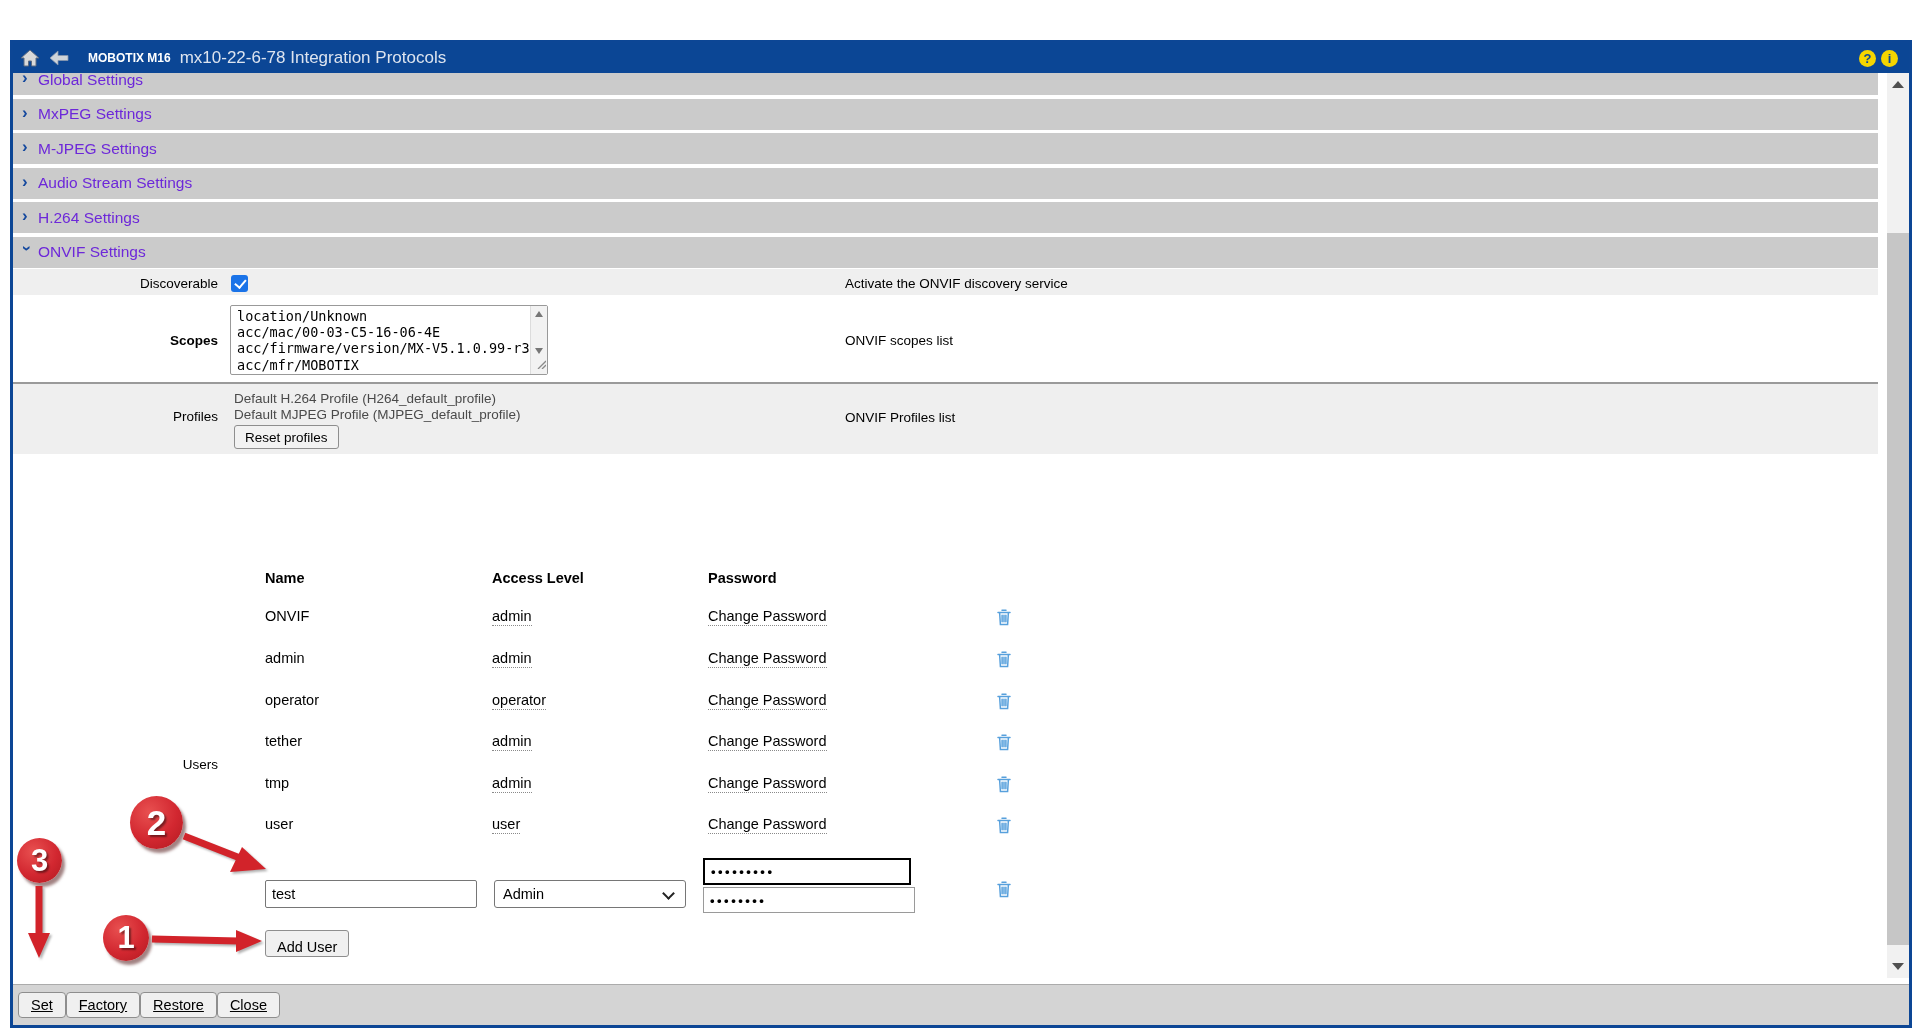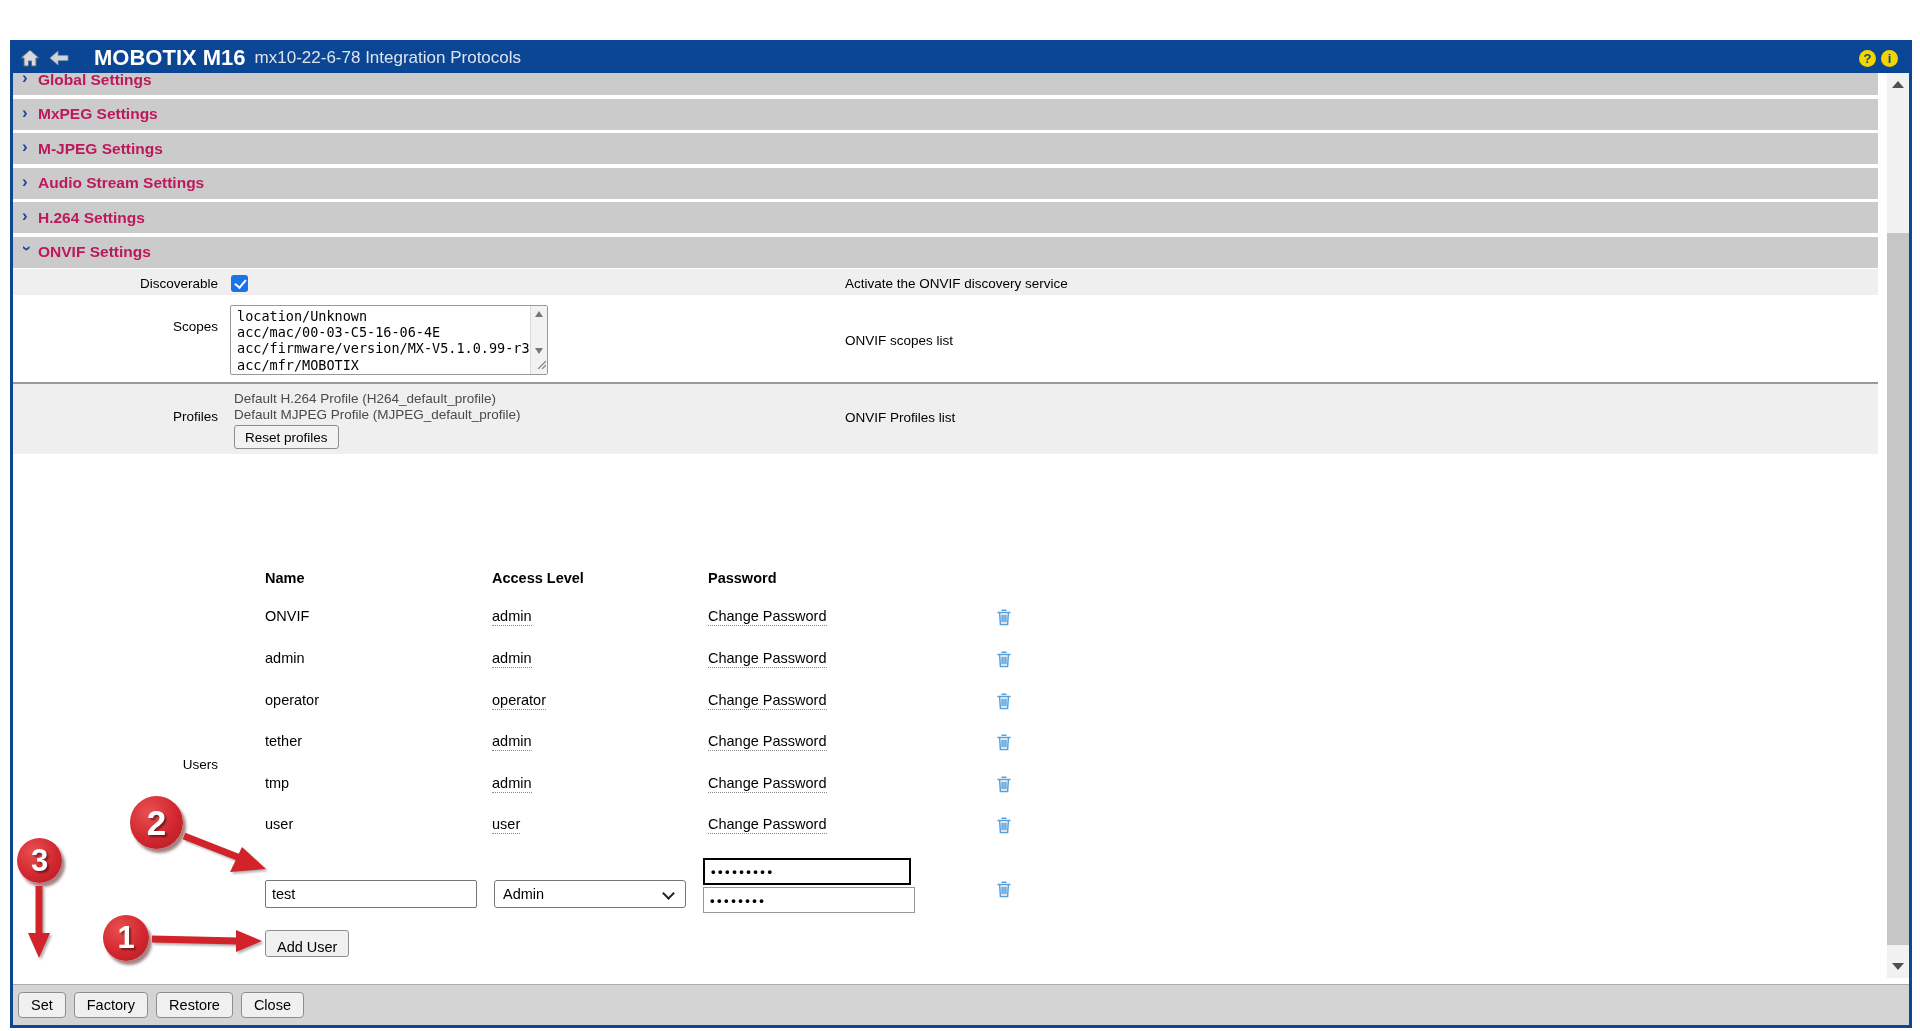--- a/index.html
+++ b/index.html
@@ -15,36 +15,36 @@
   .url { font-size:15.5px; color:#5f6368; letter-spacing:.1px; }
   .url .host { color:#202124; font-weight:600; }
 
   
   .app { position:absolute; left:10px; top:40px; width:1896px; height:982px;
          border:3px solid #0c4695; background:#fff; box-sizing:content-box; }
 
   .titlebar { position:absolute; top:0; left:0; right:0; height:30px; background:#0b4695;
               display:flex; align-items:center; padding:0 11px 0 7px; gap:9px; }
   .tb-ic { display:inline-flex; }
-  .brand { color:#fff; font-weight:bold; font-size:22px; margin-left:16px; white-space:nowrap;text-align:right; }
+  .brand { color:#fff; font-weight:bold; font-size:12px; margin-left:10px; white-space:nowrap;text-align:right; }
   .subtitle { color:#dde4ef; font-size:17px; white-space:nowrap; }
   .tb-icons { margin-left:auto; display:flex; gap:5px; }
   .circle { width:17px; height:17px; border-radius:50%; background:#f5d500; color:#0b4695;
             font-weight:bold; font-size:13px; line-height:17px; text-align:center; cursor:pointer; }
 
   .content { position:absolute; top:30px; left:0; right:0; height:905px; overflow:hidden; background:#fff; }
 
   
   .sections { position:absolute; top:-9px; left:0; width:1865px; }
   .secbar { height:31px; margin-bottom:3.5px; background:#cbcbcb; display:flex; align-items:center;
             padding-left:9px; cursor:pointer; }
   .chev { color:#15499e; font-size:17px; font-weight:bold; width:10px; margin-right:6px;
           display:inline-block; line-height:1; transform:translateY(-2px); }
   .secbar.open .chev { transform:rotate(90deg) translateX(-2px); }
-  .seclabel { color:#be185d; font-weight:bold; font-size:15.5px; }
+  .seclabel { color:#6d28d9; font-weight:normal; font-size:15.5px; }
 
   
   .band { position:absolute; left:0; width:1865px; }
   .band.gray { background:#efefef; }
   .b-disc { top:196px; height:26px; }
   .b-scopes { top:225px; height:86px; background:#fff; }
   .divider { position:absolute; top:309px; left:0; width:1865px; height:2px; background:#9a9a9a; }
   .b-profiles { top:311px; height:70px; }
   .b-users { top:381px; height:524px; background:#fff; }
 
@@ -53,21 +53,21 @@
 
   
   .lbl-disc { top:0; line-height:29px; }
   .cb { position:absolute; left:218px; top:6px; width:17px; height:17px; background:#1a73e8;
         border-radius:3px; cursor:pointer; }
   .cb::after { content:""; position:absolute; left:5.5px; top:2.2px; width:4.5px; height:9px;
                border-right:2.2px solid #fff; border-bottom:2.2px solid #fff; transform:rotate(40deg); }
   .desc-disc { left:832px; top:0; line-height:29px; }
 
   
-  .lbl-scopes { top:21px; }
+  .lbl-scopes { top:35px;font-weight:bold; }
   .tabox { position:absolute; left:217px; top:7px; width:318px; height:70px; border:1px solid #999;
            border-radius:2px; background:#fff; box-sizing:border-box; }
   .ta-text { position:absolute; left:6px; top:2px; right:18px; bottom:2px;
              font-family:"DejaVu Sans Mono", monospace; font-size:13.5px; line-height:16.2px;
              white-space:pre; overflow:hidden; color:#000; }
   .ta-sb { position:absolute; right:0; top:0; bottom:0; width:16px; background:#f2f2f2;
            border-left:1px solid #dcdcdc; }
   .ta-up { position:absolute; top:5px; left:3.5px; width:0; height:0;
            border-left:4.5px solid transparent; border-right:4.5px solid transparent;
            border-bottom:6px solid #777; }
@@ -120,22 +120,22 @@
   
   .psb { position:absolute; right:0; top:0; width:22px; height:905px; background:#f1f1f1; }
   .psb-up { position:absolute; top:8px; left:5px; width:0; height:0; border-left:6px solid transparent;
             border-right:6px solid transparent; border-bottom:7px solid #505050; cursor:pointer; }
   .psb-down { position:absolute; bottom:8px; left:5px; width:0; height:0; border-left:6px solid transparent;
               border-right:6px solid transparent; border-top:7px solid #505050; cursor:pointer; }
   .psb-thumb { position:absolute; top:160px; left:0; width:22px; height:712px; background:#c6c6c6; cursor:pointer; }
 
   
   .footer { position:absolute; left:0; right:0; bottom:0; height:41px; background:#d4d4d4;
-            border-top:1px solid #ababab; display:flex; align-items:center; padding-left:5px; gap:8px;
-            box-sizing:border-box; }
+            border-top:1px solid #ababab; display:flex; align-items:center; padding-left:5px; 
+            box-sizing:border-box;text-decoration:underline; }
   .fbtn { height:26px; padding:0 12px; font-size:14.5px; background:#f0f0f0; border-radius:4px; }
 
   
   .badge { position:absolute; border-radius:50%; color:#fff; font-weight:bold; z-index:10;
            background:radial-gradient(circle at 36% 30%, #e85050 0%, #d22730 55%, #b01a20 100%);
            display:flex; align-items:center; justify-content:center;
            box-shadow:3px 4px 3px rgba(70,8,8,.5); text-shadow:2px 2px 2px rgba(0,0,0,.45); }
   .bdg-1 { left:103px; top:915px; width:46px; height:46px; font-size:31px; }
   .bdg-2 { left:130px; top:796px; width:53px; height:53px; font-size:35px; }
   .bdg-3 { left:17px;  top:838px; width:45px; height:45px; font-size:31px; }

